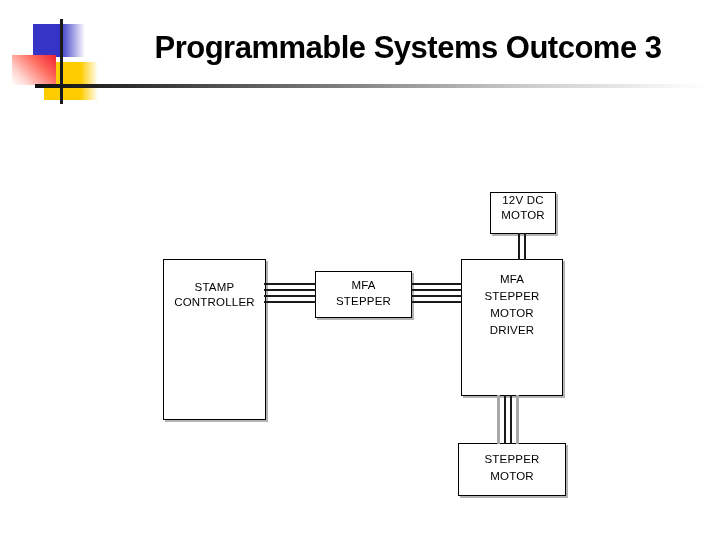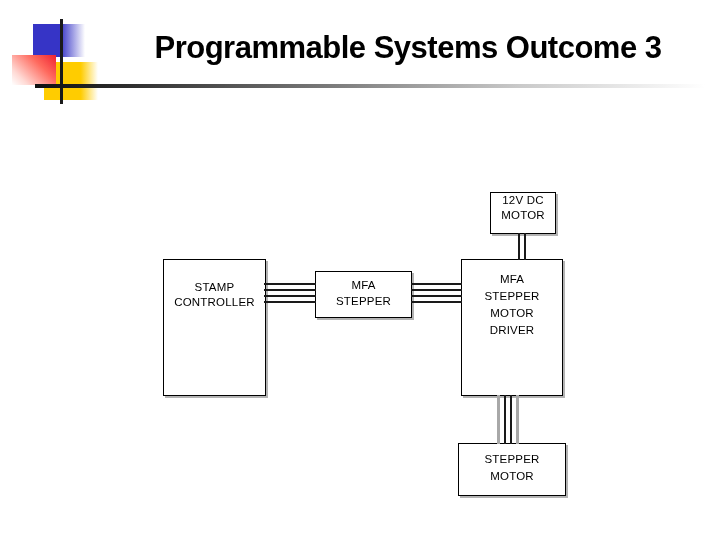--- a/index.html
+++ b/index.html
@@ -40,21 +40,21 @@
     font-size:16px; font-weight:bold; line-height:21px;
   }
 
   
   .dbox {
     position:absolute; background:#ffffff; box-sizing:border-box;
     border:1.5px solid #000; box-shadow:2px 2px 0 #b3b3b3;
     text-align:center; font-size:11.5px; letter-spacing:0.2px; color:#000;
   }
   .box-supply     { left:490px; top:192px; width:66px;  height:42px;   line-height:15px; }
-  .box-controller { left:163px; top:259px; width:103px; height:137px; padding-top:20px; line-height:15px; }
+  .box-controller { left:163px; top:259px; width:103px; height:161px; padding-top:20px; line-height:15px; }
   .box-adapter    { left:315px; top:271px; width:97px;  height:47px;  padding-top:5px;  line-height:16px; }
   .box-driver     { left:461px; top:259px; width:102px; height:137px; padding-top:11px; line-height:17px; }
   .box-motor      { left:458px; top:443px; width:108px; height:53px;  padding-top:7px;  line-height:17px; }
 
   
   .wire { position:absolute; background:#1a1a1a; }
   .wire.gray { background:#a8a8a8; }
   .wh { height:2px; }           
   .wv { width:2px; }            
 

